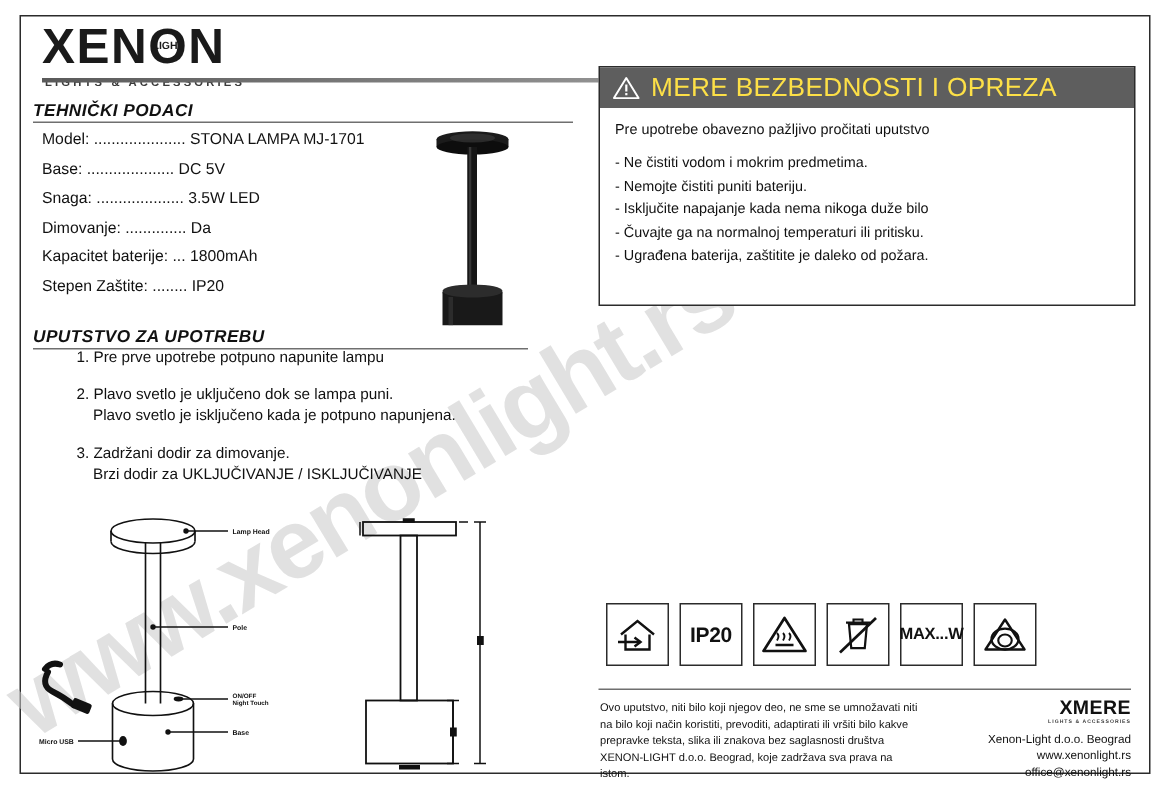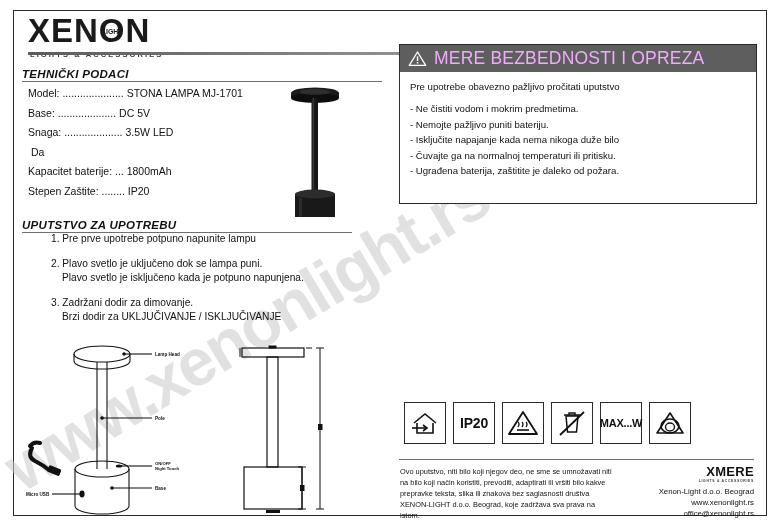--- a/index.html
+++ b/index.html
@@ -37,21 +37,21 @@
   .instr-item{font-size:10.2px;line-height:14.5px;margin-bottom:10px;margin-left:29px;}
   .instr-item .l2{display:block;padding-left:11px;}
 
   
   .photo{position:absolute;left:258px;top:82px;width:115px;height:135px;z-index:9;}
 
   
   .warn-box{position:absolute;left:399px;top:44px;width:358px;height:160px;border:1.2px solid #2b2b2b;background:#fff;box-sizing:border-box;z-index:10;}
   .warn-head{height:27px;background:#5e5e5e;display:flex;align-items:center;padding-left:8px;box-sizing:border-box;}
   .warn-tri{width:19px;height:17px;margin-right:7px;flex:0 0 auto;}
-  .warn-title{color:#f0abfc;font-size:17.5px;letter-spacing:.2px;font-weight:normal;text-align:center;}
+  .warn-title{color:#fde047;font-size:17.5px;letter-spacing:.2px;font-weight:normal;text-align:center;}
   .warn-body{padding:9px 10px 0 10px;}
   .warn-intro{font-size:9.6px;margin-bottom:9px;}
   .warn-li{font-size:9.6px;line-height:15.5px;}
 
   
   .icon-row{position:absolute;left:404px;top:402px;display:flex;gap:7px;z-index:10;}
   .icon-cell{width:42px;height:42px;border:1.1px solid #2b2b2b;box-sizing:border-box;display:flex;align-items:center;justify-content:center;background:#fff;}
   .icon-text{font-size:14px;font-weight:bold;letter-spacing:-.2px;}
   .icon-text.small{font-size:11px;}
 
@@ -88,21 +88,21 @@
     <div class="spec-row">
       <span class="spec-label">Model: .....................</span><span>&nbsp;</span><span class="spec-val">STONA LAMPA MJ-1701</span>
     </div>
     <div class="spec-row">
       <span class="spec-label">Base: ....................</span><span>&nbsp;</span><span class="spec-val">DC 5V</span>
     </div>
     <div class="spec-row">
       <span class="spec-label">Snaga: ....................</span><span>&nbsp;</span><span class="spec-val">3.5W LED</span>
     </div>
     <div class="spec-row">
-      <span>&nbsp;</span><span class="spec-val">Da</span>
+      <span class="spec-label">Dimovanje: ..............</span><span>&nbsp;</span><span class="spec-val">Da</span>
     </div>
     <div class="spec-row">
       <span class="spec-label">Kapacitet baterije: ...</span><span>&nbsp;</span><span class="spec-val">1800mAh</span>
     </div>
     <div class="spec-row">
       <span class="spec-label">Stepen Zaštite: ........</span><span>&nbsp;</span><span class="spec-val">IP20</span>
     </div>
   </div>
 
   <svg class="photo" viewBox="0 0 115 135">
@@ -140,21 +140,21 @@
       <svg class="warn-tri" viewBox="0 0 22 19">
         <path d="M11 2 L20.5 17.5 L1.5 17.5 Z" fill="none" stroke="#ffffff" stroke-width="1.5" stroke-linejoin="round"></path>
         <rect x="10.2" y="7" width="1.7" height="5.4" fill="#fff"></rect>
         <rect x="10.2" y="13.6" width="1.7" height="1.7" fill="#fff"></rect>
       </svg>
       <span class="warn-title">MERE BEZBEDNOSTI I OPREZA</span>
     </div>
     <div class="warn-body">
       <div class="warn-intro">Pre upotrebe obavezno pažljivo pročitati uputstvo</div>
       <div class="warn-li">- Ne čistiti vodom i mokrim predmetima.</div>
-      <div class="warn-li">- Nemojte pažljivo puniti bateriju.</div>
+      <div class="warn-li">- Nemojte čistiti puniti bateriju.</div>
       <div class="warn-li">- Isključite napajanje kada nema nikoga duže bilo</div>
       <div class="warn-li">- Čuvajte ga na normalnoj temperaturi ili pritisku.</div>
       <div class="warn-li">- Ugrađena baterija, zaštitite je daleko od požara.</div>
     </div>
   </div>
 
   <svg class="diagram-a" viewBox="0 0 195 180">
     <g stroke="#111" fill="none" stroke-width="1.1">
 
       <ellipse cx="78" cy="18" rx="28" ry="8"></ellipse>

